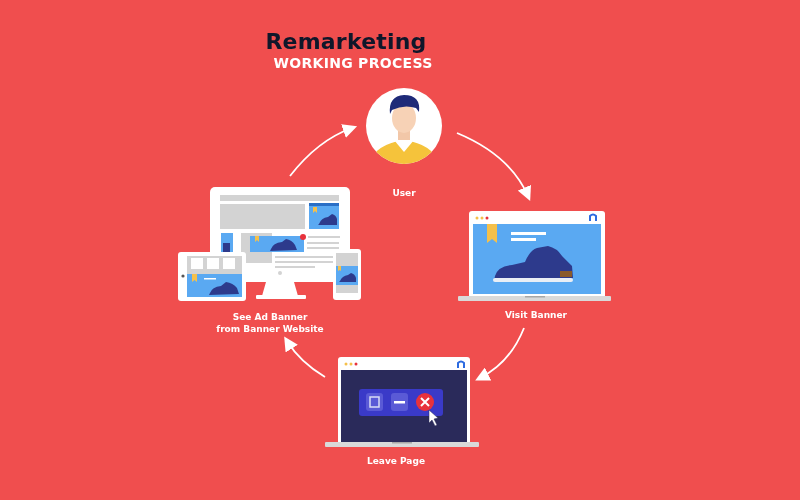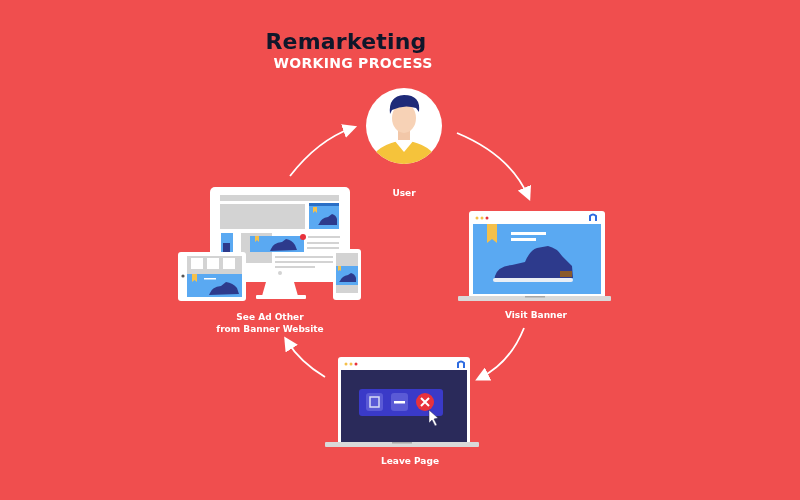--- a/index.html
+++ b/index.html
@@ -72,21 +72,21 @@
   <rect x="366" y="393" width="17" height="18" rx="3" fill="#5a5ad6"></rect>
   <rect x="370" y="397" width="9" height="10" fill="none" stroke="#d9ddf5" stroke-width="1.5"></rect>
   <rect x="391" y="393" width="17" height="18" rx="3" fill="#5a5ad6"></rect>
   <rect x="394" y="401" width="11" height="2.5" fill="#fff"></rect>
   <circle cx="425" cy="402" r="9" fill="#e8323c"></circle>
   <path d="M421,398 L429,406 M429,398 L421,406" stroke="#fff" stroke-width="2"></path>
   <path d="M429,410 L429,423 L432,420 L435,426 L437,425 L434,419 L438,418 Z" fill="#fff" stroke="#2a2a5a" stroke-width="0.5"></path>
   <rect x="325" y="442" width="154" height="5" rx="1" fill="#d9d9d9"></rect>
   <rect x="392" y="442" width="20" height="1.5" fill="#a7a7a7"></rect>
 </svg>
-<div class="abs label" style="left:360px;top:455px;width:100px;">Leave Page</div>
+<div class="abs label" style="left:346px;top:455px;width:100px;">Leave Page</div>
 
 <svg width="800" height="500">
 
   <rect x="210" y="187" width="140" height="95" rx="5" fill="#fff"></rect>
   <rect x="220" y="195" width="119" height="6" fill="#d3d3d3"></rect>
   <rect x="220" y="204" width="85" height="25" fill="#d3d3d3"></rect>
   <rect x="309" y="203" width="30" height="26" fill="#5aa9f2"></rect>
   <rect x="309" y="203" width="30" height="3" fill="#2a6fc6"></rect>
   <path d="M313,207 L317,207 L317,213 L315,211 L313,213 Z" fill="#f5c04a"></path>
   <path d="M319,224 Q321,218 328,217 L332,214 Q336,215 337,219 L337,225 L318,225 Z" fill="#2d3a8c"></path>
@@ -117,14 +117,14 @@
   <path d="M192,274 L197,274 L197,282 L194.5,280 L192,282 Z" fill="#f5c04a"></path>
   <rect x="204" y="278" width="12" height="1.5" fill="#fff"></rect>
   <path d="M210,293 Q212,287 221,286 L226,282 Q233,283 237,288 L239,294 L209,295 Z" fill="#2d3a8c"></path>
 
   <rect x="333" y="249" width="28" height="51" rx="3" fill="#fff"></rect>
   <rect x="336" y="253" width="22" height="40" fill="#d3d3d3"></rect>
   <rect x="336" y="266" width="22" height="19" fill="#5aa9f2"></rect>
   <path d="M338,266 L341,266 L341,271 L339.5,270 L338,271 Z" fill="#f5c04a"></path>
   <path d="M340,281 Q342,276 348,275 L351,273 Q355,274 356,278 L356,282 L339,282 Z" fill="#2d3a8c"></path>
 </svg>
-<div class="abs label" style="left:200px;top:311px;width:140px;">See Ad Other</div>
+<div class="abs label" style="left:200px;top:311px;width:140px;">See Ad Banner</div>
 <div class="abs label" style="left:200px;top:323px;width:140px;">from Banner Website</div>
 
 </body></html>

